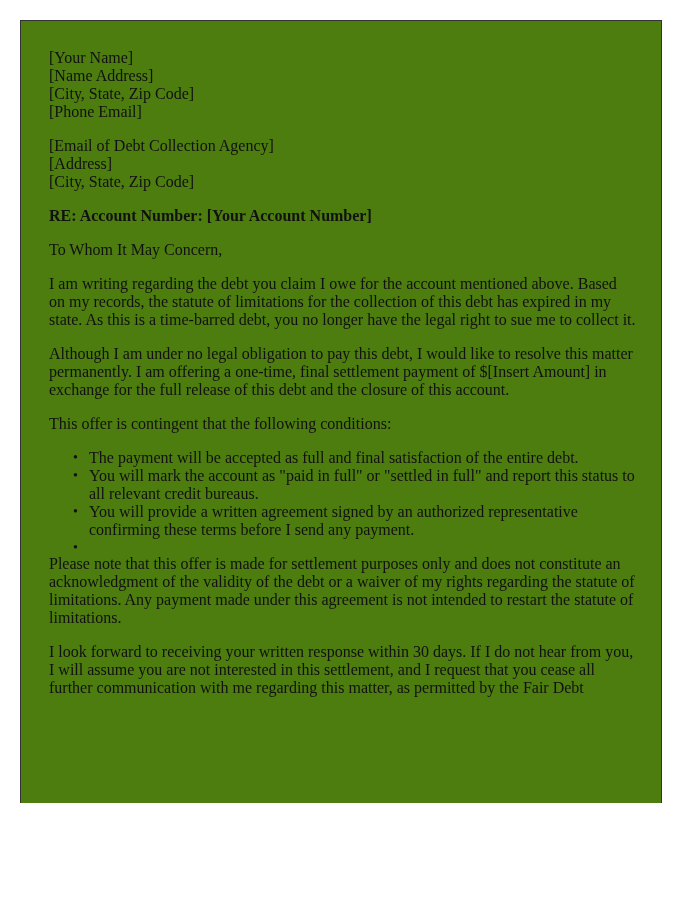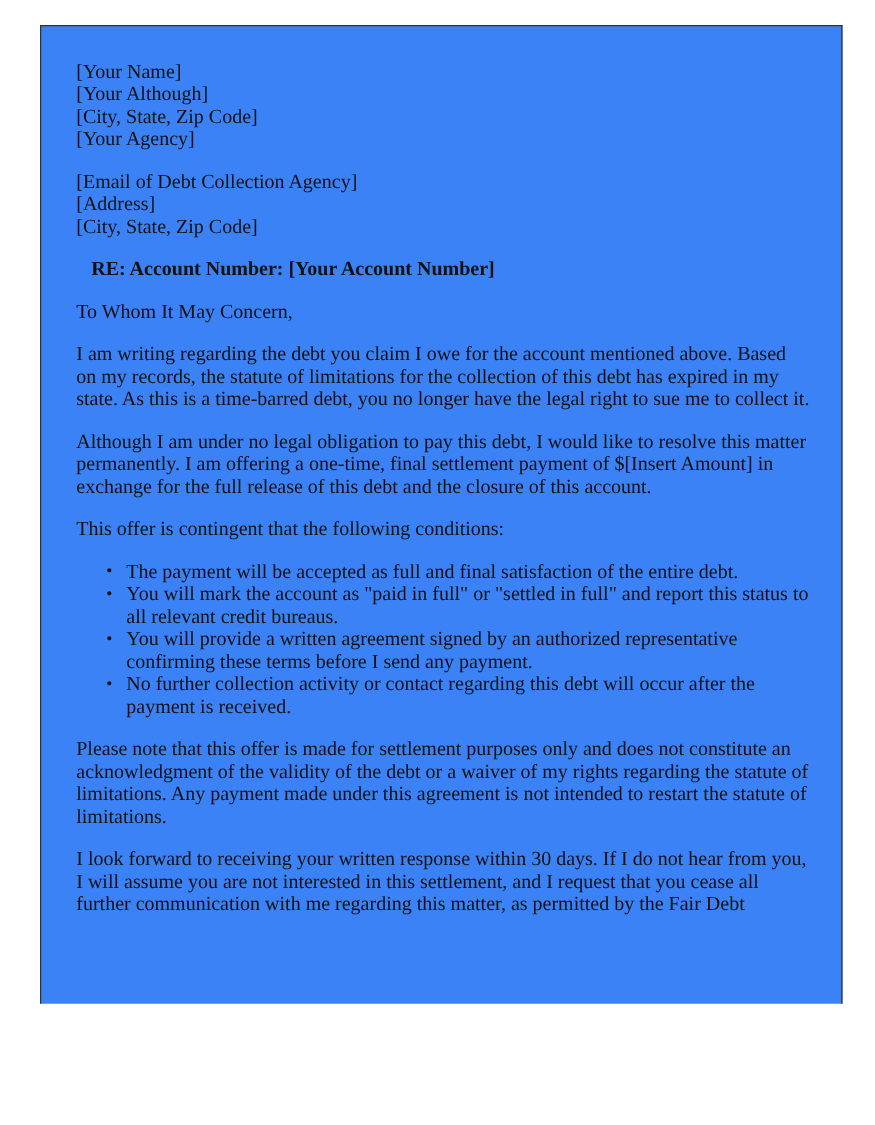--- a/index.html
+++ b/index.html
@@ -12,49 +12,49 @@
       height: 900px;
       position: relative;
       overflow: hidden;
       font-family: "Liberation Serif", "DejaVu Serif", serif;
       font-size: 16px;
       line-height: 18px;
       color: #111111;
     }
     .page-frame {
       position: absolute;
-      left: 32px;
+      left: 20px;
       top: 20px;
       width: 640px;
       height: 782px;
       border-left: 1px solid #333333;
       border-right: 1px solid #333333;
       border-top: 1px solid #333333;
       overflow: hidden;
-      background: #3b82f6;
+      background: #4d7c0f;
     }
     .letter {
       position: absolute;
       left: 28px;
       top: 28px;
       width: 588px;
     }
     .letter p {
       margin: 0 1px 16px 0;
     }
     .block {
       margin: 0 0 16px 0;
     }
     .line {
       display: block;
       white-space: nowrap;
     }
     .re-line {
       font-weight: bold;
-      margin: 0 0 16px 12px;
+      margin: 0 0 16px 0;
     }
     ul.conditions {
       margin: 0 0 16px 0;
       padding-left: 40px;
       list-style: none;
     }
     ul.conditions li {
       position: relative;
     }
     ul.conditions li .bullet {
@@ -65,23 +65,23 @@
     }
   </style>
 </head>
 <body>
 
 <div class="page-frame">
   <div class="letter">
 
     <div class="block">
       <span class="line">[Your Name]</span>
-      <span class="line">[Your Although]</span>
+      <span class="line">[Name Address]</span>
       <span class="line">[City, State, Zip Code]</span>
-      <span class="line">[Your Agency]</span>
+      <span class="line">[Phone Email]</span>
     </div>
 
 
     <div class="block">
       <span class="line">[Email of Debt Collection Agency]</span>
       <span class="line">[Address]</span>
       <span class="line">[City, State, Zip Code]</span>
     </div>
 
     <div class="re-line">RE: Account Number: [Your Account Number]</div>
@@ -102,21 +102,20 @@
       <li>
         <span class="bullet">•</span>
         <span>You will mark the account as "paid in full" or "settled in full" and report this status to all relevant credit bureaus.</span>
       </li>
       <li>
         <span class="bullet">•</span>
         <span>You will provide a written agreement signed by an authorized representative confirming these terms before I send any payment.</span>
       </li>
       <li>
         <span class="bullet">•</span>
-        <span>No further collection activity or contact regarding this debt will occur after the payment is received.</span>
       </li>
     </ul>
 
     <p>Please note that this offer is made for settlement purposes only and does not constitute an acknowledgment of the validity of the debt or a waiver of my rights regarding the statute of limitations. Any payment made under this agreement is not intended to restart the statute of limitations.</p>
 
     <p>I look forward to receiving your written response within 30 days. If I do not hear from you, I will assume you are not interested in this settlement, and I request that you cease all further communication with me regarding this matter, as permitted by the Fair Debt</p>
 
   </div>
 </div>
 

